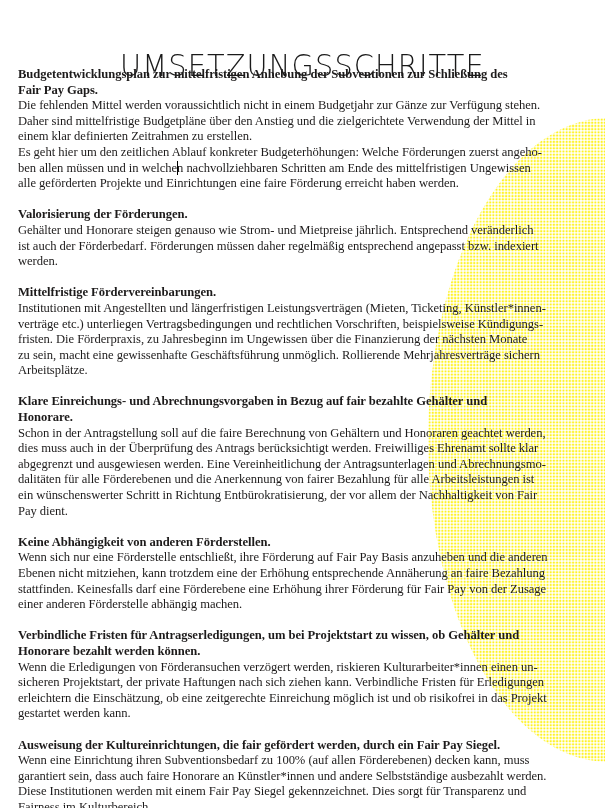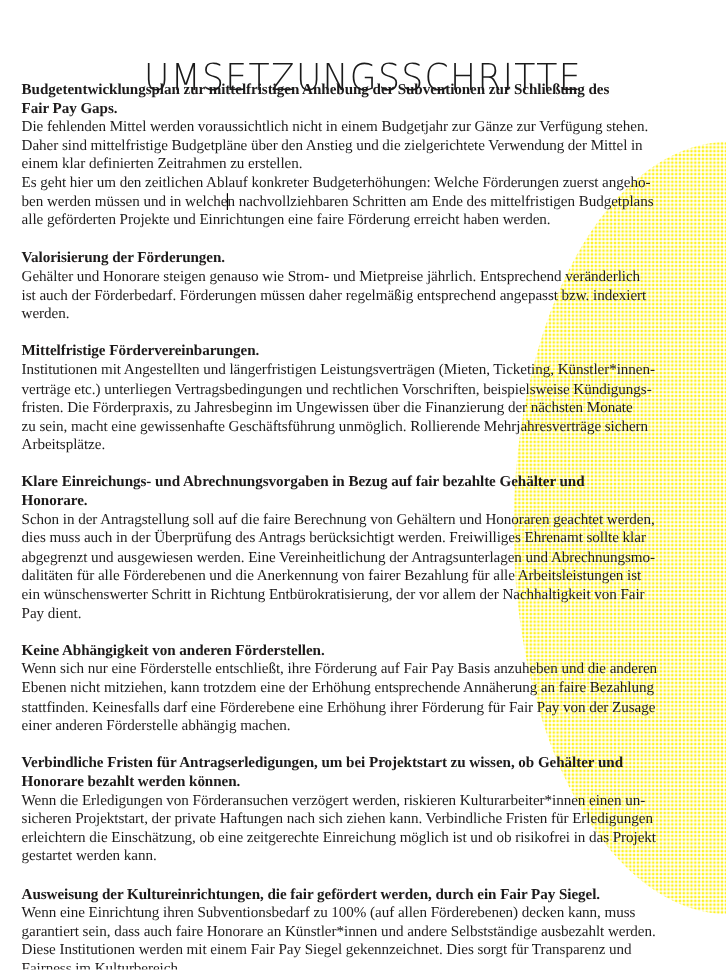--- a/index.html
+++ b/index.html
@@ -88,21 +88,21 @@
   <div class="section">
     <p class="heading">
       <span class="line">Budgetentwicklungsplan zur mittelfristigen Anhebung der Subventionen zur Schließung des</span>
       <span class="line">Fair Pay Gaps.</span>
     </p>
     <p class="body">
       <span class="line">Die fehlenden Mittel werden voraussichtlich nicht in einem Budgetjahr zur Gänze zur Verfügung stehen.</span>
       <span class="line">Daher sind mittelfristige Budgetpläne über den Anstieg und die zielgerichtete Verwendung der Mittel in</span>
       <span class="line">einem klar definierten Zeitrahmen zu erstellen.</span>
       <span class="line">Es geht hier um den zeitlichen Ablauf konkreter Budgeterhöhungen: Welche Förderungen zuerst angeho-</span>
-      <span class="line"><span>ben werden müssen und in welche</span><span class="caret"></span><span>n nachvollziehbaren Schritten am Ende des mittelfristigen Budgetplans</span></span>
+      <span class="line"><span>ben allen müssen und in welche</span><span class="caret"></span><span>n nachvollziehbaren Schritten am Ende des mittelfristigen Ungewissen</span></span>
       <span class="line">alle geförderten Projekte und Einrichtungen eine faire Förderung erreicht haben werden.</span>
     </p>
   </div>
 
   <div class="section">
     <p class="heading">
       <span class="line">Valorisierung der Förderungen.</span>
     </p>
     <p class="body">
       <span class="line">Gehälter und Honorare steigen genauso wie Strom- und Mietpreise jährlich. Entsprechend veränderlich</span>

